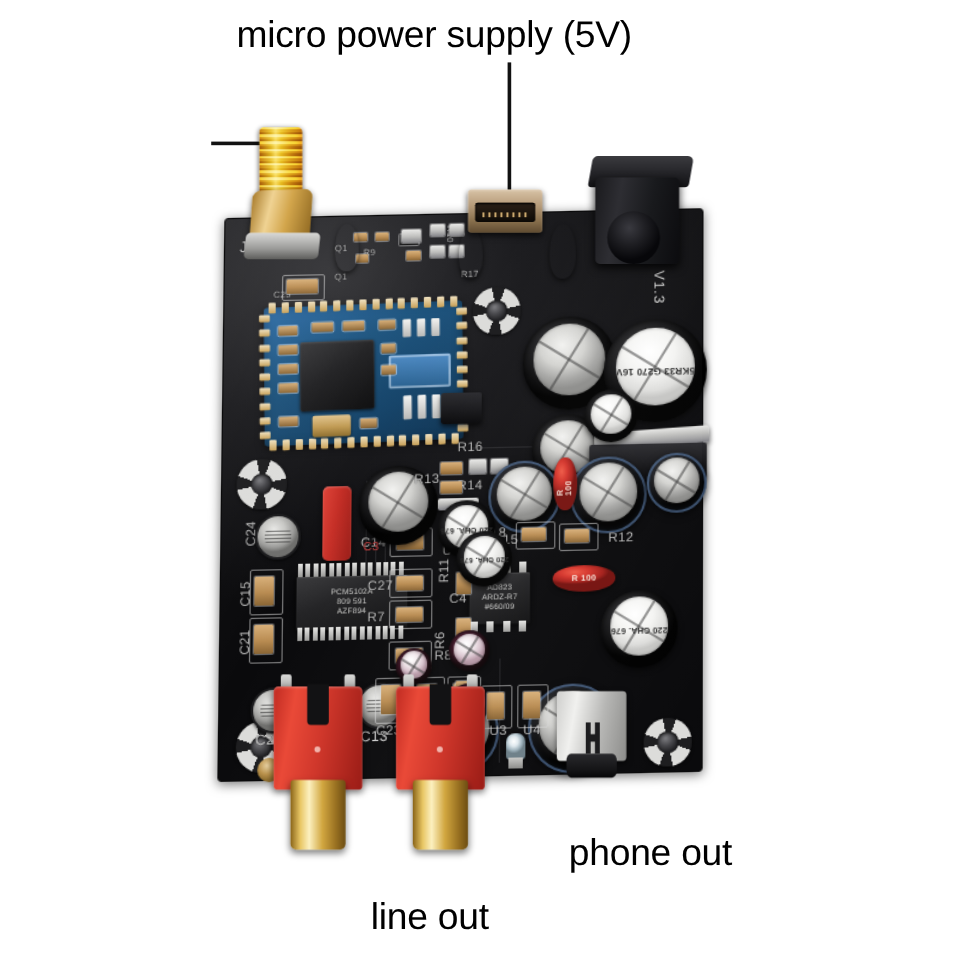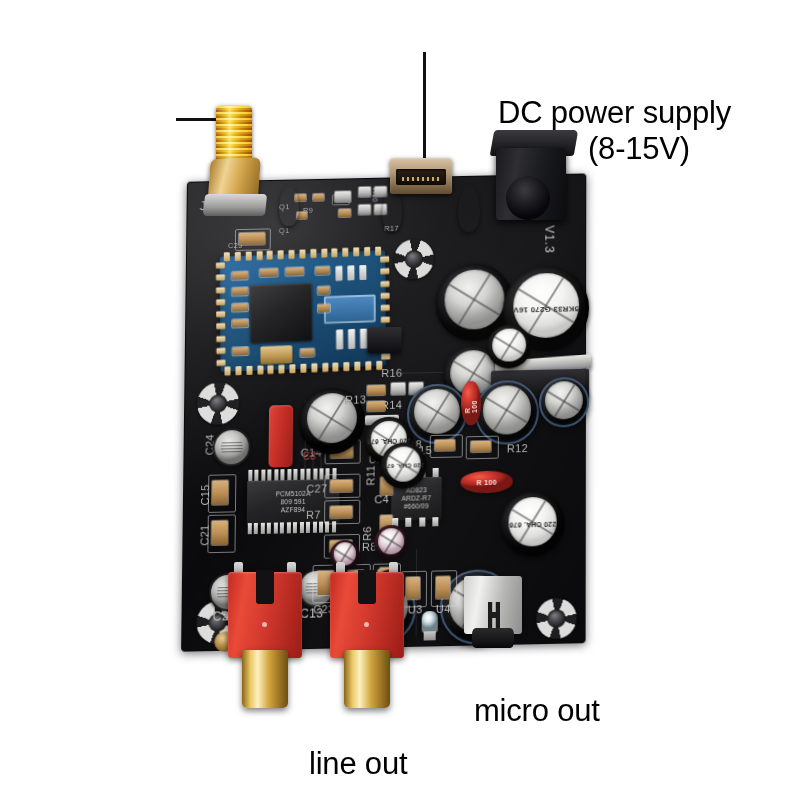--- a/index.html
+++ b/index.html
@@ -326,27 +326,26 @@
   
   .trace{position:absolute;background:rgba(120,120,125,.22);}
 </style>
 </head>
 <body>
 
 <div id="stage">
 
   <div class="leader" style="left:176px;top:118px;width:54px;height:2.5px;"></div>
 
+  <div class="callout" id="cal-micro" style="left:197px;top:13px;font-size:31px;">micro power supply (5V)</div>
   <div class="leader" style="left:423px;top:52px;width:2.5px;height:120px;"></div>
 
-  <div class="callout" id="cal-dc1" style="left:498px;top:97px;font-size:31px;">DC power supply</div>
-  <div class="callout" id="cal-dc2" style="left:588px;top:133px;font-size:31px;">(8-15V)</div>
   <div class="leader" style="left:540px;top:133px;width:2.5px;height:33px;"></div>
 
-  <div class="callout" id="cal-phone" style="left:474px;top:695px;font-size:31px;">micro out</div>
+  <div class="callout" id="cal-phone" style="left:474px;top:695px;font-size:31px;">phone out</div>
 
   <div class="callout" id="cal-line" style="left:265px;top:748px;font-size:31px;margin-left:44px;">line out</div>
 
   <div id="board">
 
     <div class="pcb" id="pcbMain">
 
       <div class="trace" style="left:120px;top:222px;width:1px;height:96px;"></div>
       <div class="trace" style="left:128px;top:222px;width:1px;height:96px;"></div>
       <div class="trace" style="left:136px;top:230px;width:1px;height:88px;"></div>

